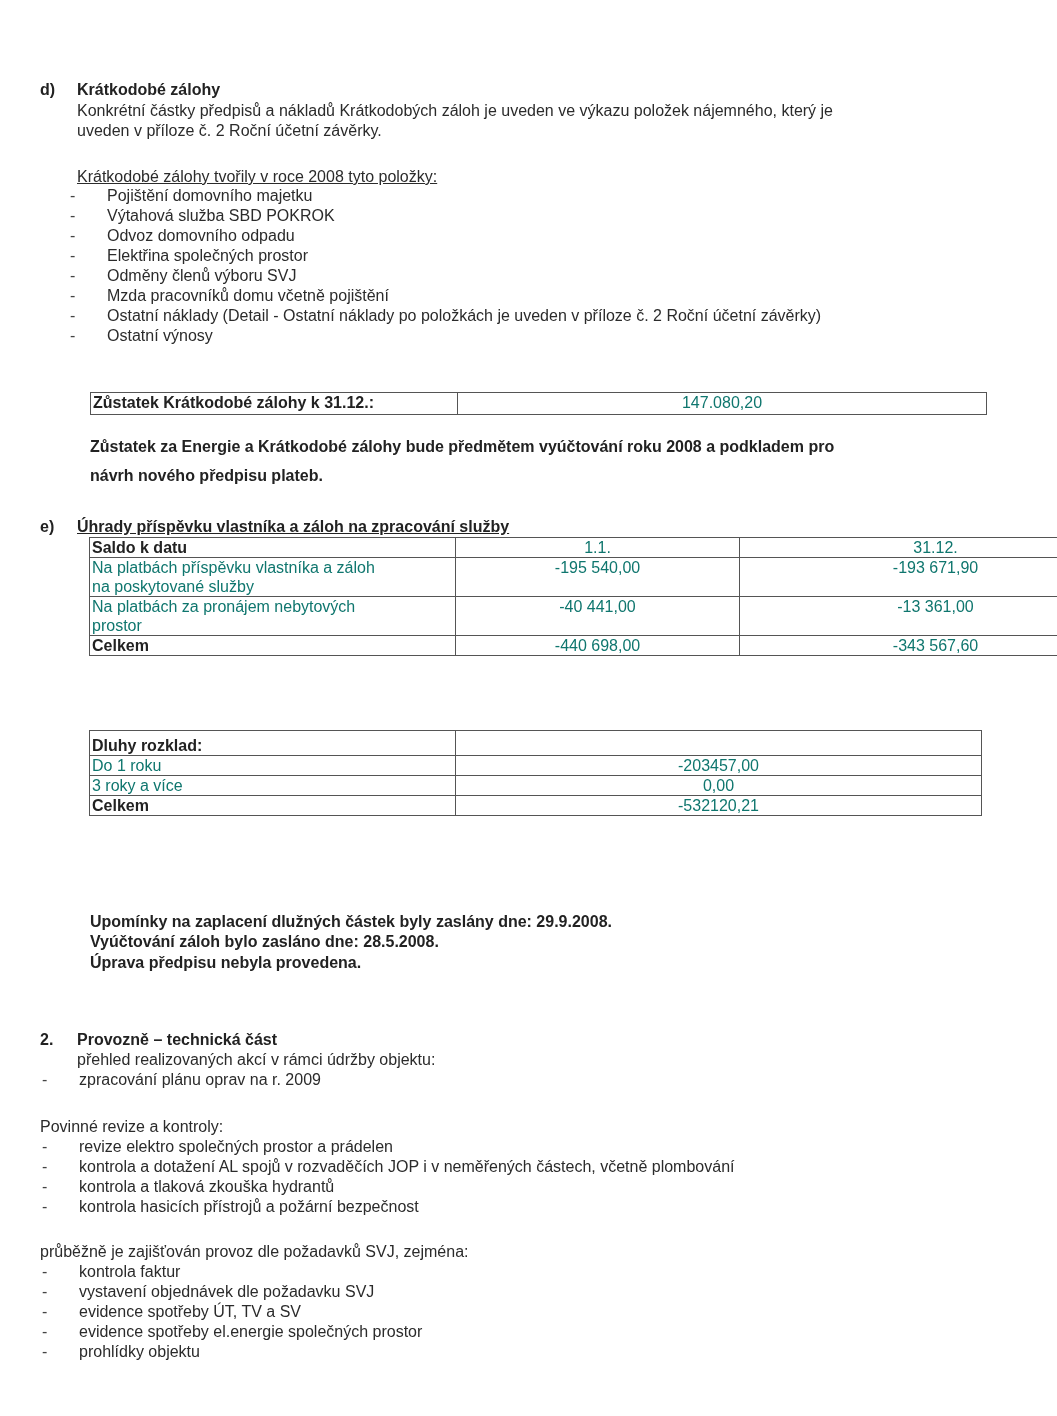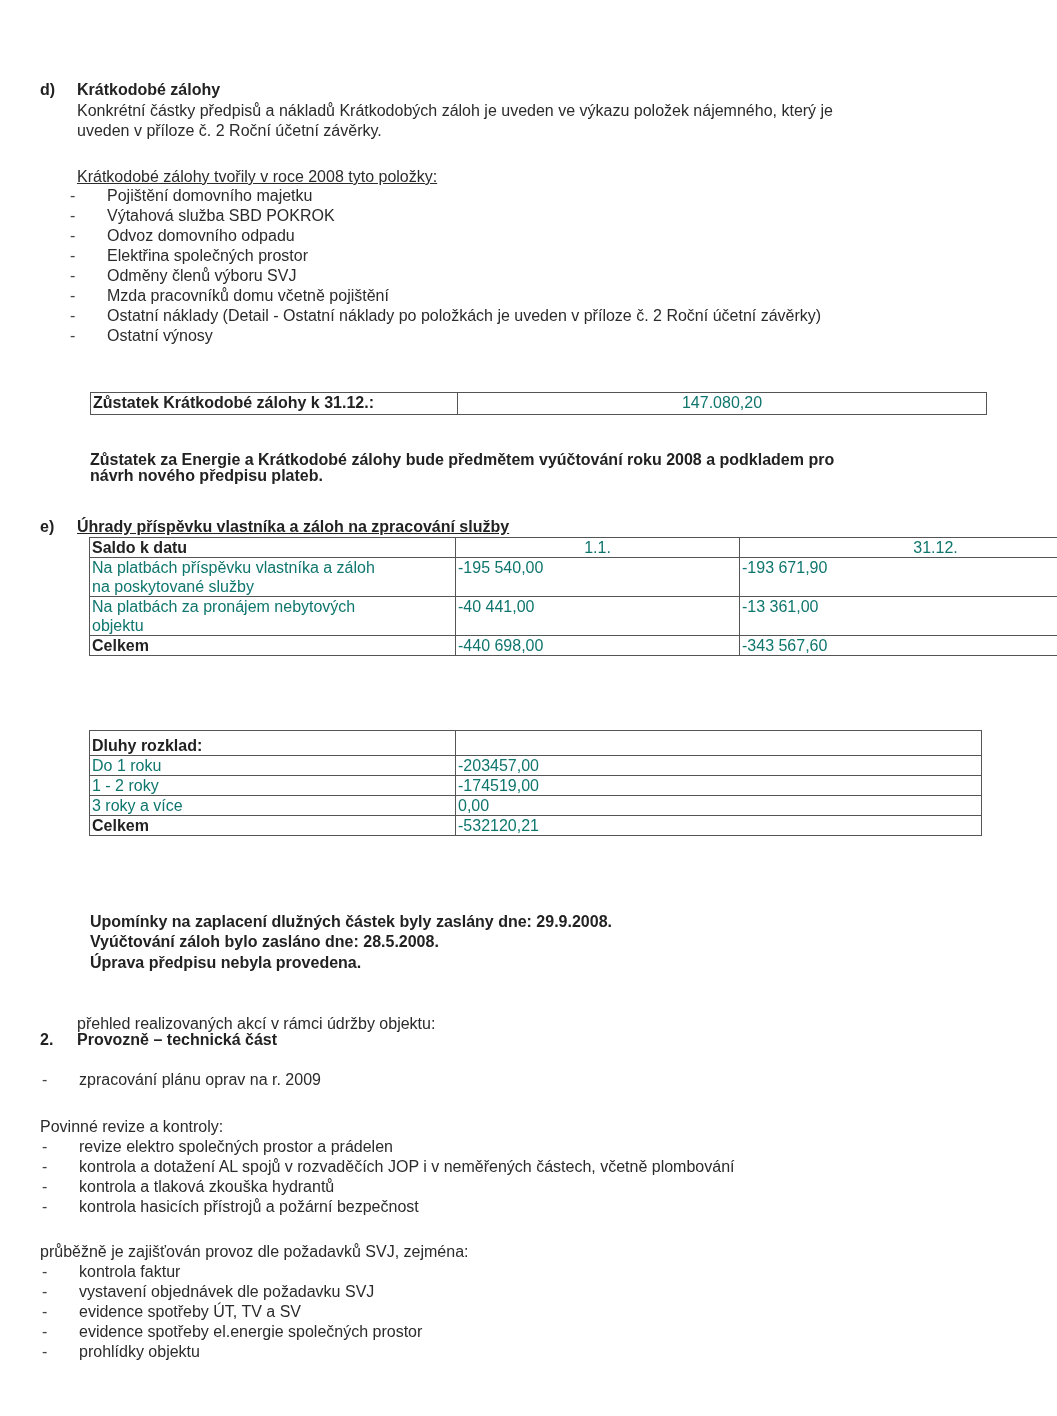--- a/index.html
+++ b/index.html
@@ -8,21 +8,21 @@
     font-family: "Liberation Sans", sans-serif; color: #2b2b2b; font-size: 16px;
   }
   .bold { font-weight: bold; color: #222; }
   .line { position: absolute; white-space: nowrap; line-height: 20px; }
   .u { text-decoration: underline; }
   ul.dash { list-style: none; margin: 0; padding: 0; position: absolute; }
   ul.dash li { position: relative; line-height: 20px; white-space: nowrap; }
   ul.dash li .dash-mark { position: absolute; color: #444; }
   table { border-collapse: collapse; position: absolute; }
   td { border: 1px solid #555; padding: 0 2px; font-size: 16px; line-height: 19px; vertical-align: top; color: #0f766e; }
-  td.num { text-align: left; }
+  td.num { text-align: center; }
   td.center { text-align: center; }
   td.b { font-weight: bold; color: #222; }
 </style>
 </head>
 <body>
 
 <div class="line bold" style="left:40px; top:80px;">d)</div>
 <div class="line bold" style="left:77px; top:80px;">Krátkodobé zálohy</div>
 <div class="line" style="left:77px; top:101px;">Konkrétní částky předpisů a nákladů Krátkodobých záloh je uveden ve výkazu položek nájemného, který je</div>
 <div class="line" style="left:77px; top:121px;">uveden v příloze č. 2 Roční účetní závěrky.</div>
@@ -41,40 +41,40 @@
 
 <table style="left:90px; top:392px; width:897px;">
   <tbody>
       <tr>
     <td class="b" style="width:362px; height:21px;">Zůstatek Krátkodobé zálohy k 31.12.:</td>
     <td class="center">147.080,20</td>
   </tr>
 </tbody>
   </table>
 
-<div class="line bold" style="left:90px; top:450px;">Zůstatek za Energie a Krátkodobé zálohy bude předmětem vyúčtování roku 2008 a podkladem pro</div>
+<div class="line bold" style="left:90px; top:437px;">Zůstatek za Energie a Krátkodobé zálohy bude předmětem vyúčtování roku 2008 a podkladem pro</div>
 <div class="line bold" style="left:90px; top:466px;">návrh nového předpisu plateb.</div>
 
 <div class="line bold" style="left:40px; top:517px;">e)</div>
 <div class="line bold u" style="left:77px; top:517px;">Úhrady příspěvku vlastníka a záloh na zpracování služby</div>
 
 <table style="left:89px; top:537px; width:1043px;">
   <tbody>
       <tr>
     <td class="b" style="width:361px;">Saldo k datu</td>
     <td class="center" style="width:279px;">1.1.</td>
     <td class="center">31.12.</td>
   </tr>
   <tr>
     <td><span>Na platbách příspěvku vlastníka a záloh</span><br><span>na poskytované služby</span></td>
     <td class="num">-195 540,00</td>
     <td class="num">-193 671,90</td>
   </tr>
   <tr>
-    <td><span>Na platbách za pronájem nebytových</span><br><span>objektu</span></td>
+    <td><span>Na platbách za pronájem nebytových</span><br><span>prostor</span></td>
     <td class="num">-40 441,00</td>
     <td class="num">-13 361,00</td>
   </tr>
   <tr>
     <td class="b">Celkem</td>
     <td class="num">-440 698,00</td>
     <td class="num">-343 567,60</td>
   </tr>
 </tbody>
   </table>
@@ -83,41 +83,37 @@
   <tbody>
       <tr>
     <td class="b" style="width:361px; height:24px; vertical-align:bottom;">Dluhy rozklad:</td>
     <td></td>
   </tr>
   <tr>
     <td>Do 1 roku</td>
     <td class="num">-203457,00</td>
   </tr>
   <tr>
-    <td>1 - 2 roky</td>
-    <td class="num">-174519,00</td>
-  </tr>
-  <tr>
     <td>3 roky a více</td>
     <td class="num">0,00</td>
   </tr>
   <tr>
     <td class="b">Celkem</td>
     <td class="num">-532120,21</td>
   </tr>
 </tbody>
   </table>
 
 <div class="line bold" style="left:90px; top:912px;">Upomínky na zaplacení dlužných částek byly zaslány dne: 29.9.2008.</div>
 <div class="line bold" style="left:90px; top:932px;">Vyúčtování záloh bylo zasláno dne: 28.5.2008.</div>
 <div class="line bold" style="left:90px; top:953px;">Úprava předpisu nebyla provedena.</div>
 
 <div class="line bold" style="left:40px; top:1030px;">2.</div>
 <div class="line bold" style="left:77px; top:1030px;">Provozně – technická část</div>
-<div class="line" style="left:77px; top:1014px;">přehled realizovaných akcí v rámci údržby objektu:</div>
+<div class="line" style="left:77px; top:1050px;">přehled realizovaných akcí v rámci údržby objektu:</div>
 
 <ul class="dash" style="left:42px; top:1070px;">
   <li><span class="dash-mark" style="left:0">-</span><span style="margin-left:37px">zpracování plánu oprav na r. 2009</span></li>
 </ul>
 
 <div class="line" style="left:40px; top:1117px;">Povinné revize a kontroly:</div>
 <ul class="dash" style="left:42px; top:1137px;">
   <li><span class="dash-mark" style="left:0">-</span><span style="margin-left:37px">revize elektro společných prostor a  prádelen</span></li>
   <li><span class="dash-mark" style="left:0">-</span><span style="margin-left:37px">kontrola a dotažení AL spojů v rozvaděčích JOP i v neměřených částech, včetně plombování</span></li>
   <li><span class="dash-mark" style="left:0">-</span><span style="margin-left:37px">kontrola a tlaková zkouška hydrantů</span></li>

